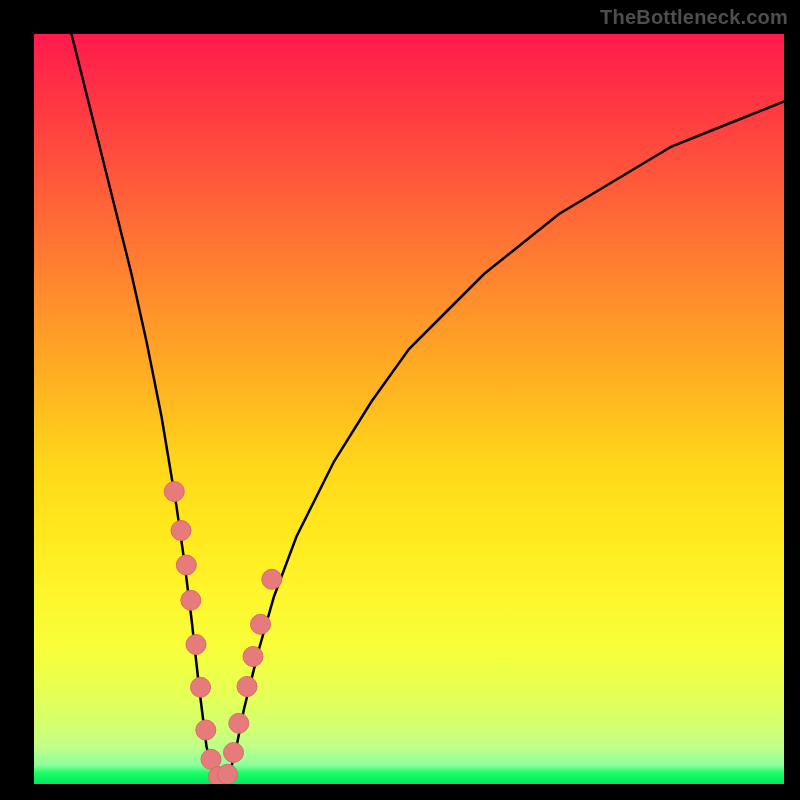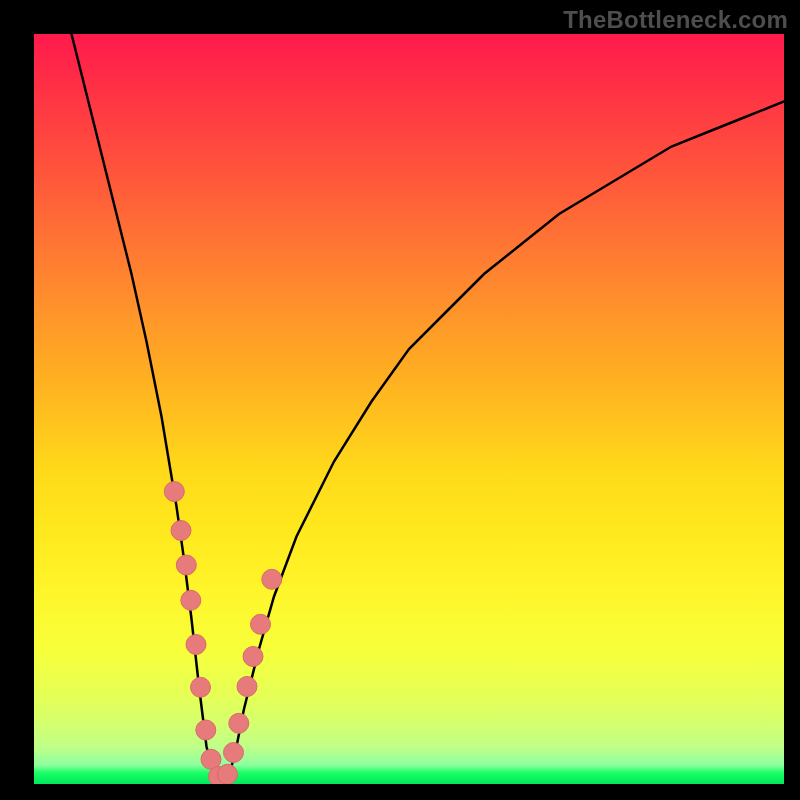--- a/index.html
+++ b/index.html
@@ -41,21 +41,21 @@
       #8dff9e 97.5%,
       #1aff66 98.5%,
       #00e85c 100%
     );
   }
   .watermark {
     position: absolute;
     top: 6px;
     right: 12px;
     font-family: Arial, Helvetica, sans-serif;
-    font-size: 24px;
+    font-size: 20px;
     font-weight: 600;
     color: #4e4e4e;
     letter-spacing: 0.2px;
   }
   svg.curve {
     position: absolute;
     left: 0;
     top: 0;
     width: 750px;
     height: 750px;

